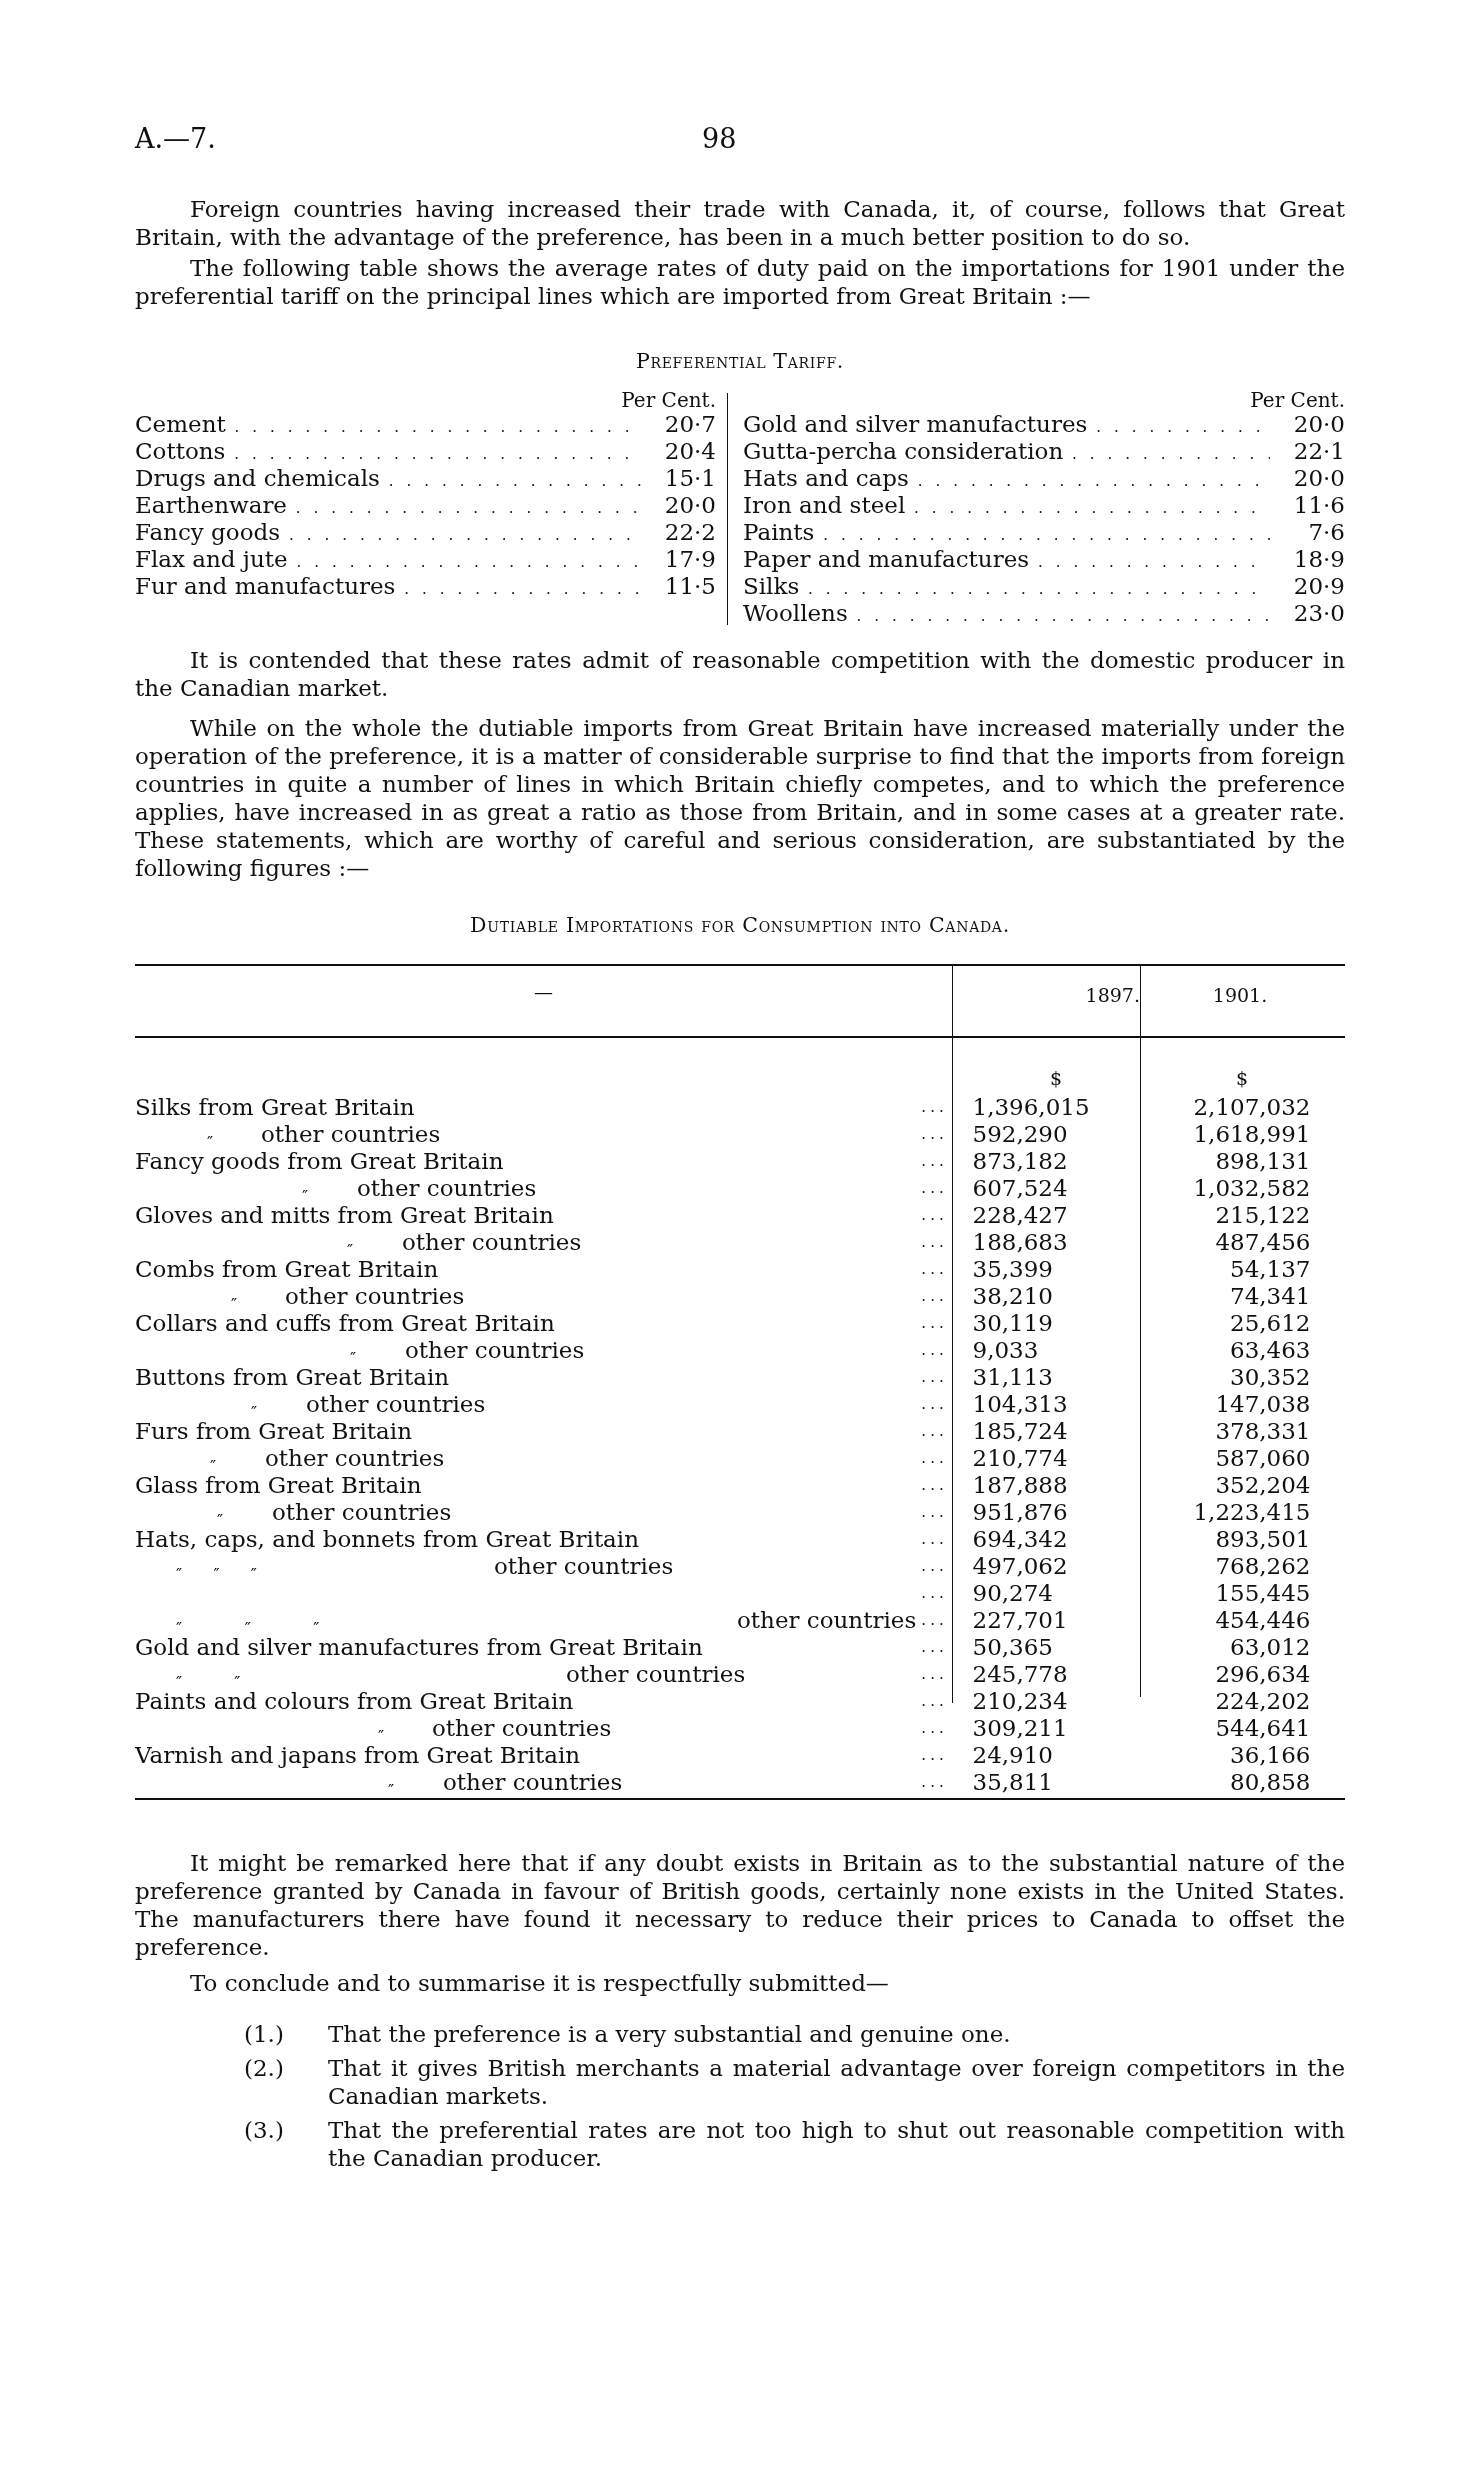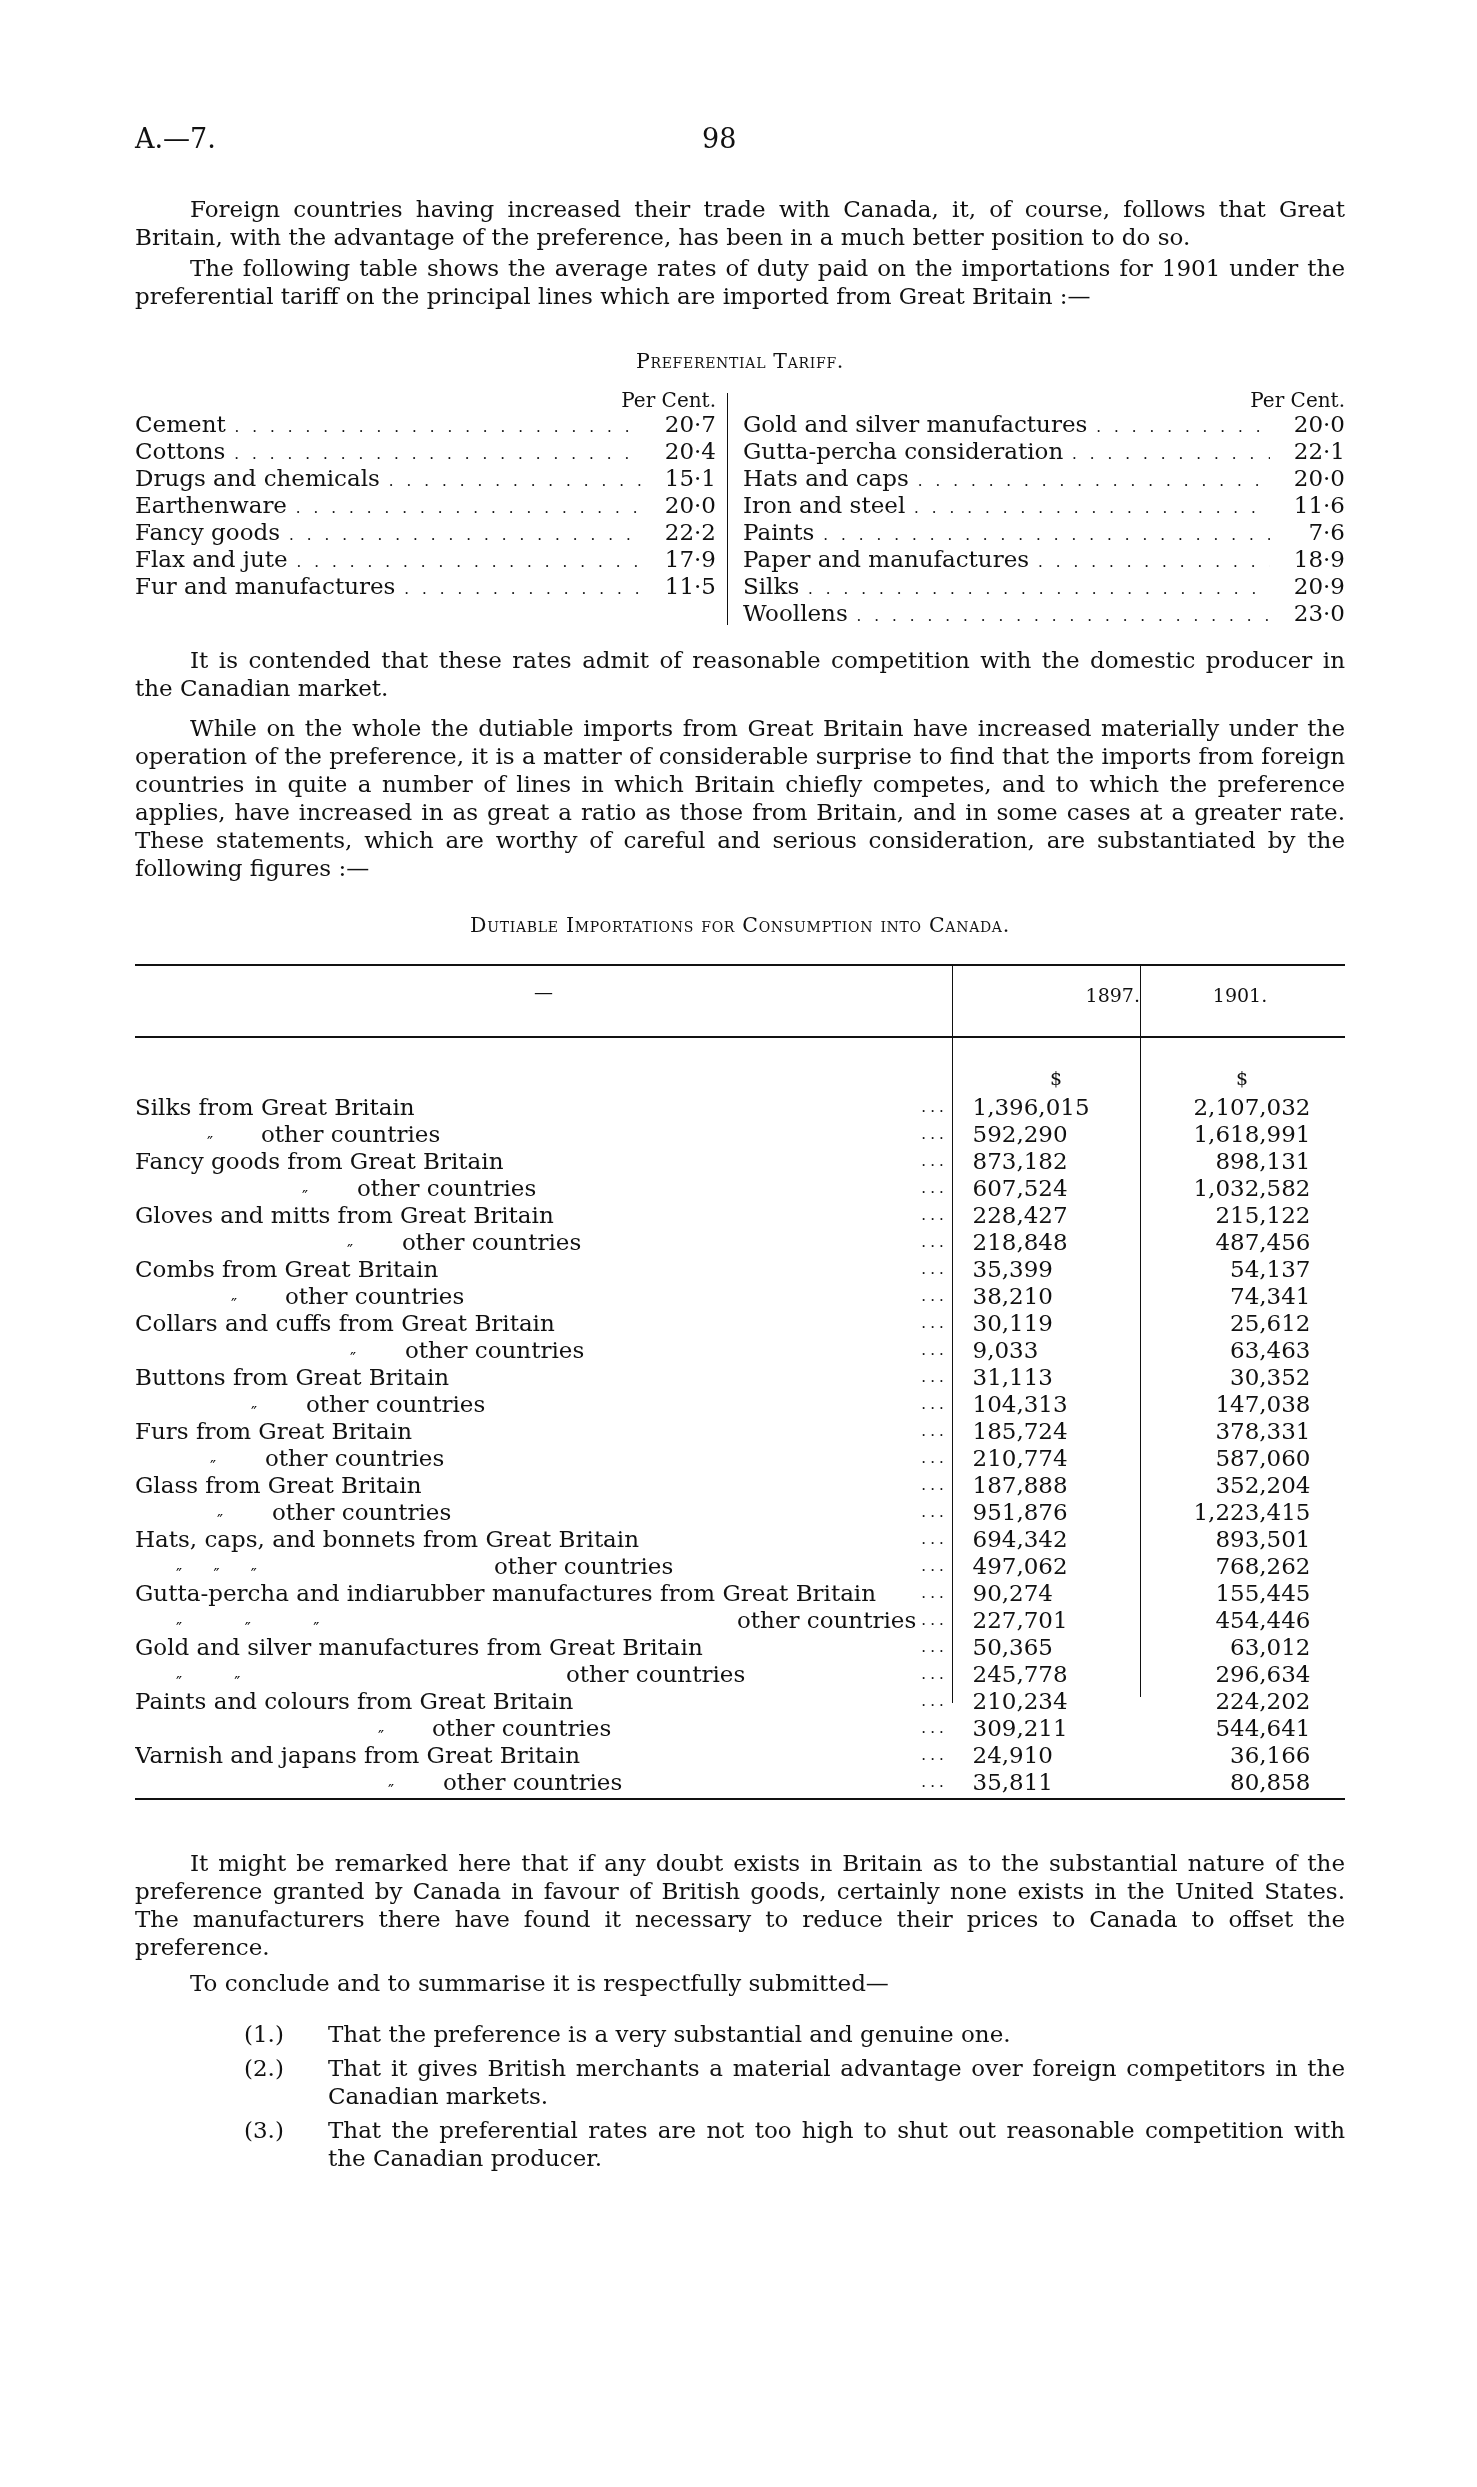--- a/index.html
+++ b/index.html
@@ -172,21 +172,21 @@
           <div class="v97">607,524</div>
           <div class="v01">1,032,582</div>
         </div>
         <div class="drow">
           <div class="lbl"><span class="txt" style="margin-left: 0px;">Gloves and mitts from Great Britain</span><span class="dots">...</span></div>
           <div class="v97">228,427</div>
           <div class="v01">215,122</div>
         </div>
         <div class="drow">
           <div class="lbl"><span class="ditto" style="left: 212px; white-space: pre;">″</span><span class="txt" style="margin-left: 267px;">other countries</span><span class="dots">...</span></div>
-          <div class="v97">218,848</div>
+          <div class="v97">188,683</div>
           <div class="v01">487,456</div>
         </div>
         <div class="drow">
           <div class="lbl"><span class="txt" style="margin-left: 0px;">Combs from Great Britain</span><span class="dots">...</span></div>
           <div class="v97">35,399</div>
           <div class="v01">54,137</div>
         </div>
         <div class="drow">
           <div class="lbl"><span class="ditto" style="left: 96px; white-space: pre;">″</span><span class="txt" style="margin-left: 150px;">other countries</span><span class="dots">...</span></div>
           <div class="v97">38,210</div>
@@ -236,21 +236,21 @@
           <div class="lbl"><span class="txt" style="margin-left: 0px;">Hats, caps, and bonnets from Great Britain</span><span class="dots">...</span></div>
           <div class="v97">694,342</div>
           <div class="v01">893,501</div>
         </div>
         <div class="drow">
           <div class="lbl"><span class="ditto" style="left: 41px; white-space: pre;">″      ″      ″</span><span class="txt" style="margin-left: 359px;">other countries</span><span class="dots">...</span></div>
           <div class="v97">497,062</div>
           <div class="v01">768,262</div>
         </div>
         <div class="drow">
-          <div class="lbl"><span class="txt" style="margin-left: 0px;">Gutta-percha and indiarubber manufactures from Great Britain</span><span class="dots">...</span></div>
+          <div class="lbl"><span class="dots">...</span></div>
           <div class="v97">90,274</div>
           <div class="v01">155,445</div>
         </div>
         <div class="drow">
           <div class="lbl"><span class="ditto" style="left: 41px; white-space: pre;">″            ″            ″</span><span class="txt" style="margin-left: 602px;">other countries</span><span class="dots">...</span></div>
           <div class="v97">227,701</div>
           <div class="v01">454,446</div>
         </div>
         <div class="drow">
           <div class="lbl"><span class="txt" style="margin-left: 0px;">Gold and silver manufactures from Great Britain</span><span class="dots">...</span></div>

